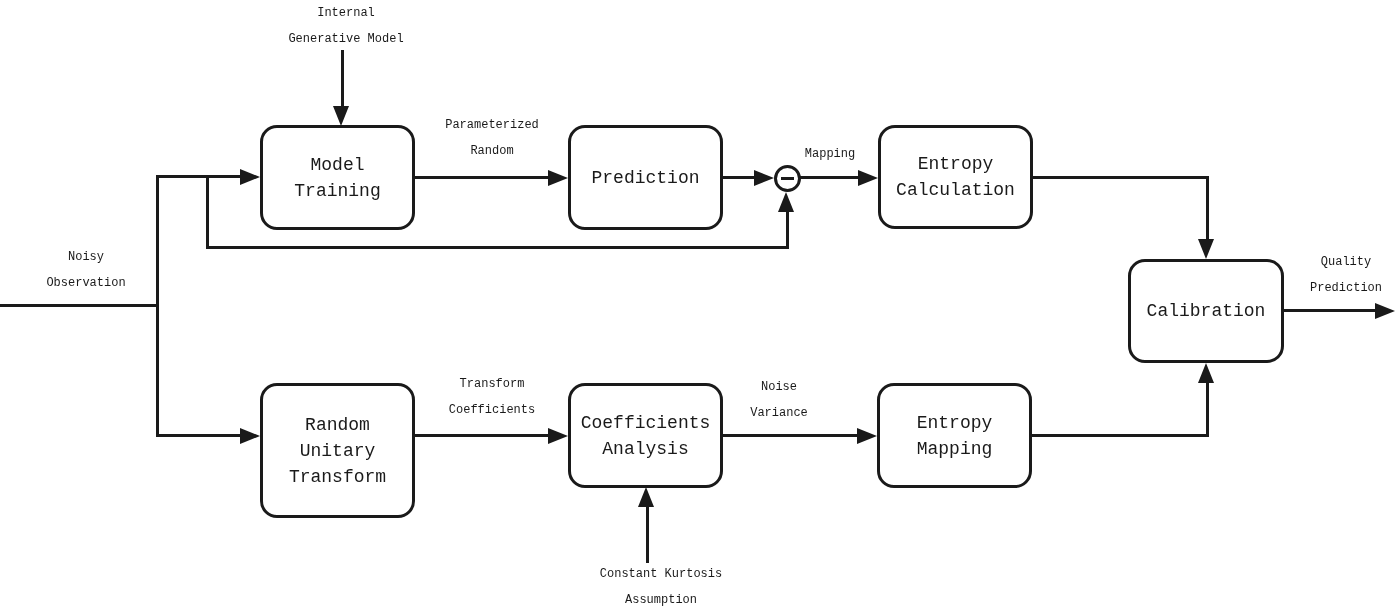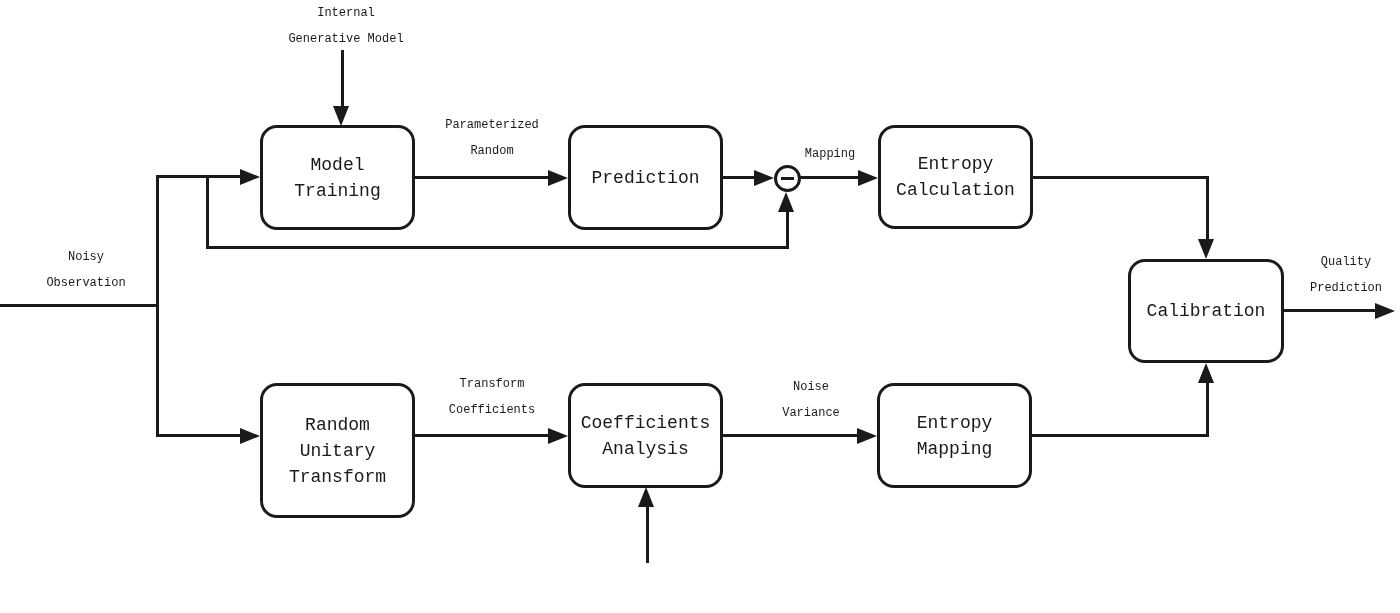--- a/index.html
+++ b/index.html
@@ -96,22 +96,24 @@
 
   <div class="lbl" style="left:246px; top:0px;   width:200px;">Internal
 Generative Model</div>
   <div class="lbl" style="left:6px;   top:244px; width:160px;">Noisy
 Observation</div>
   <div class="lbl" style="left:392px; top:112px; width:200px;">Parameterized
 Random</div>
   <div class="lbl" style="left:770px; top:141px; width:120px;">Mapping</div>
   <div class="lbl" style="left:392px; top:371px; width:200px;">Transform
 Coefficients</div>
-  <div class="lbl" style="left:741px; top:374px; width:140px;">Noise
+  <div class="lbl" style="left:709px; top:374px; width:140px;">Noise
 Variance</div>
+  <div class="lbl" style="left:511px; top:561px; width:300px;">Constant Kurtosis
+Assumption</div>
   <div class="lbl" style="left:1270px;top:249px; width:152px;">Quality
 Prediction</div>
 
   <div class="box" style="left:260px;  top:125px; width:155px; height:105px;">Model
 Training</div>
   <div class="box" style="left:568px;  top:125px; width:155px; height:105px;">Prediction</div>
   <div class="box" style="left:878px;  top:125px; width:155px; height:104px;">Entropy
 Calculation</div>
   <div class="box" style="left:260px;  top:383px; width:155px; height:135px;">Random
 Unitary

